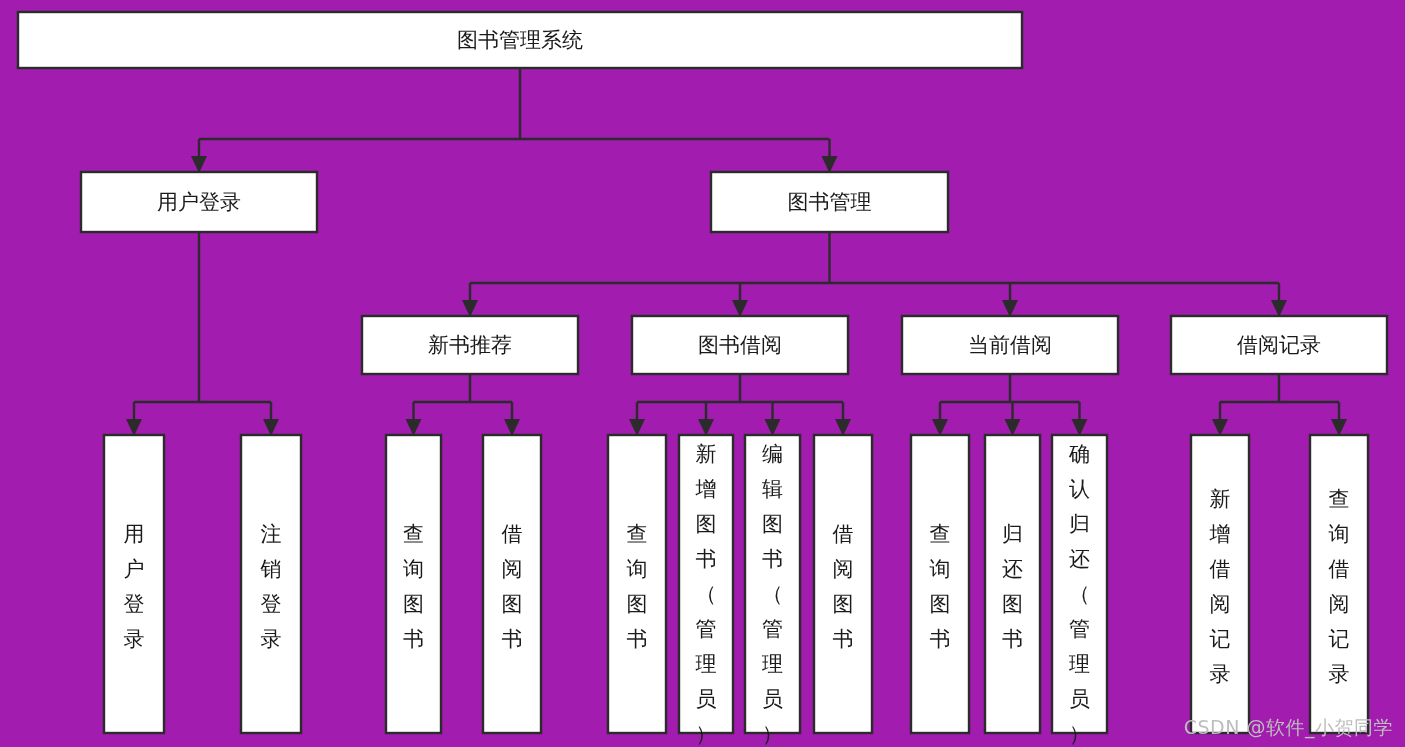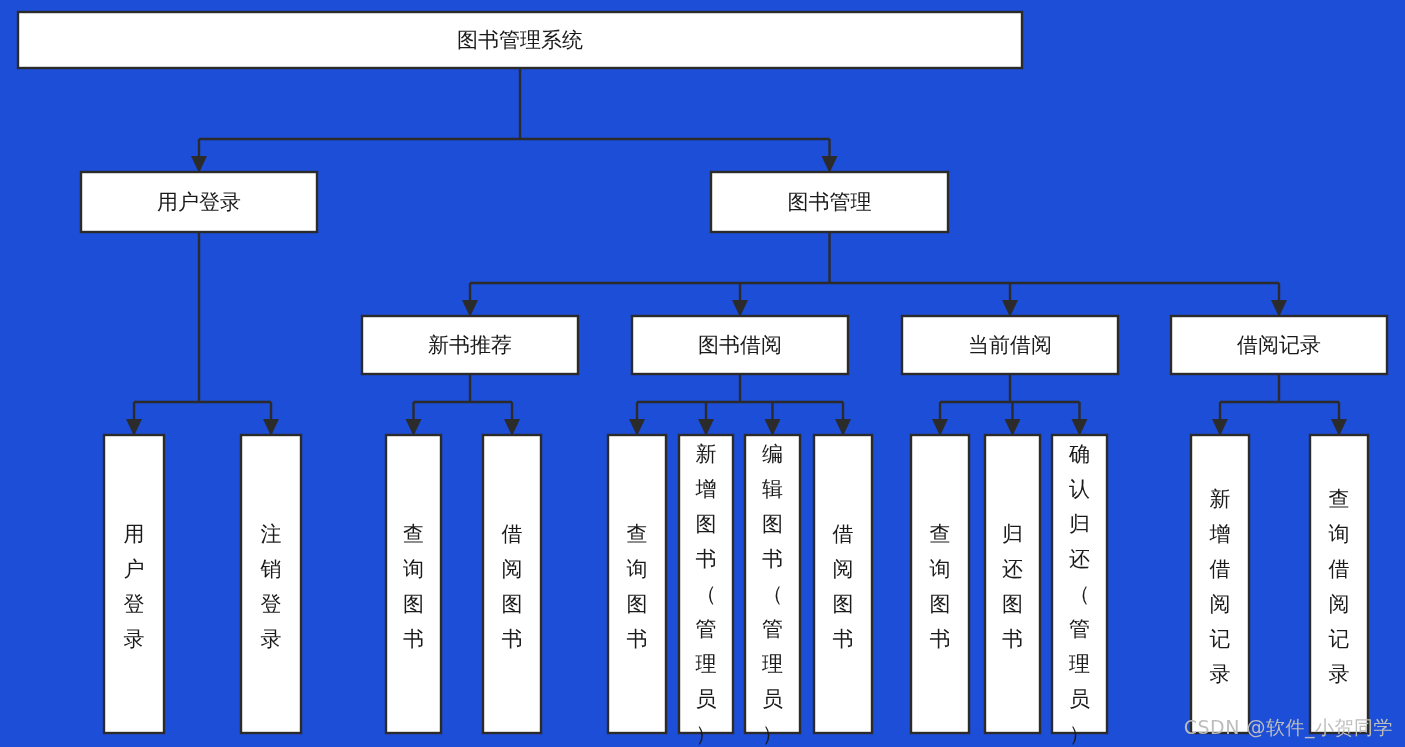--- a/index.html
+++ b/index.html
@@ -10,21 +10,21 @@
   body {
     width: 1405px;
     height: 747px;
     font-family: "DejaVu Sans", "Liberation Sans", sans-serif;
     overflow: hidden;
   }
   #diagram-root {
     position: relative;
     width: 1405px;
     height: 747px;
-    background: #1d4ed8;
+    background: #a21caf;
   }
   svg#tree-svg {
     position: absolute;
     top: 0;
     left: 0;
     width: 1405px;
     height: 747px;
   }
   .node-box {
     fill: #ffffff;

